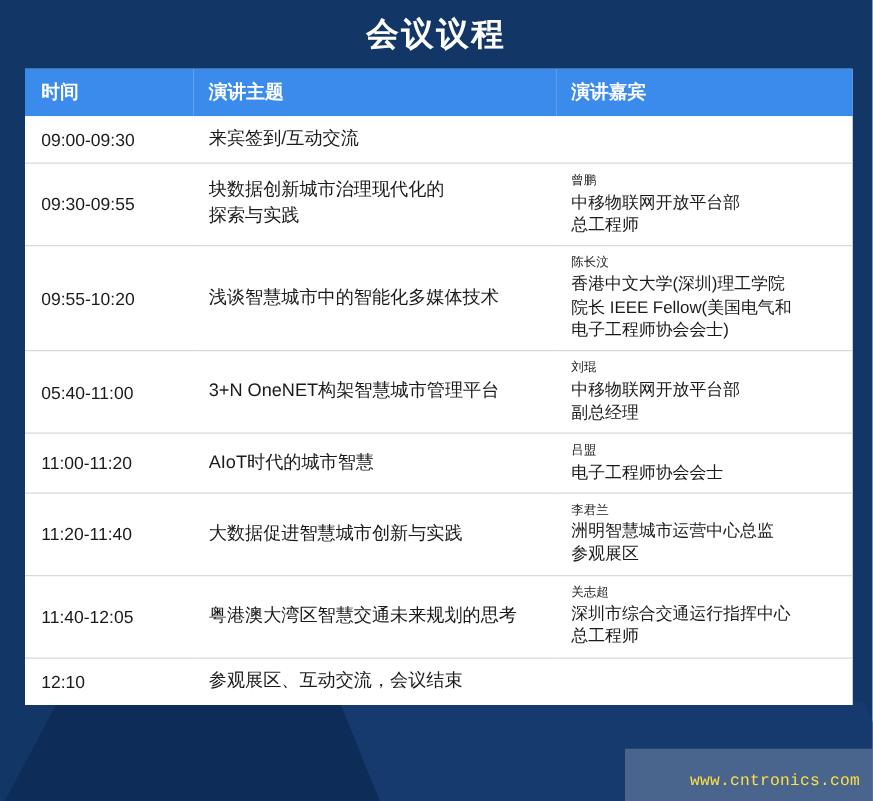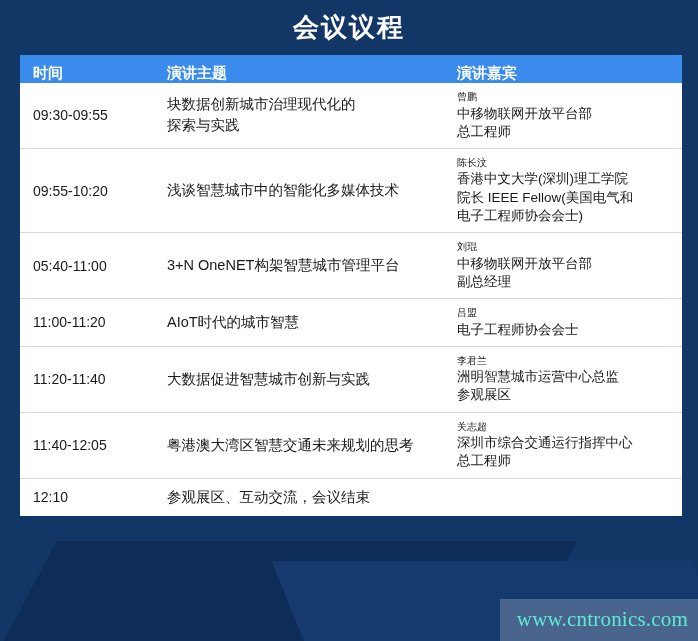--- a/index.html
+++ b/index.html
@@ -66,21 +66,21 @@
     background: #ffffff;
     table-layout: fixed;
   }
 
   .agenda-table thead th {
     background: #3b8bec;
     color: #ffffff;
     font-size: 15px;
     font-weight: bold;
     text-align: left;
-    padding: 9px 0 0 0;
+    padding: 9px 0 10px 0;
     border: none;
   }
 
   .col-time   { width: 135px; }
   .col-topic  { width: 290px; }
   .col-guest  { width: 237px; }
 
   .agenda-table thead th.col-time  { padding-left: 13px; }
   .agenda-table thead th.col-topic { padding-left: 12px; margin-top: 48px; }
   .agenda-table thead th.col-guest { padding-left: 12px; }
@@ -130,24 +130,24 @@
     bottom: 0;
     width: 198px;
     height: 42px;
     background: rgba(255,255,255,0.22);
     pointer-events: none;
   }
   .watermark-text {
     position: absolute;
     right: 10px;
     bottom: 9px;
-    color: #5eead4;
-    font-size: 21px;
+    color: #fde047;
+    font-size: 13px;
     letter-spacing: 0.2px;
-    font-family: Liberation Serif, serif;
+    font-family: Liberation Mono, monospace;
   }
 </style>
 </head>
 <body>
 
 <div id="page">
 
   <div class="bg-shape-a"></div>
   <div class="bg-shape-b"></div>
 
@@ -161,20 +161,27 @@
     </colgroup>
     <thead>
       <tr>
         <th class="col-time">时间</th>
         <th class="col-topic">演讲主题</th>
         <th class="col-guest">演讲嘉宾</th>
       </tr>
     </thead>
     <tbody id="agenda-body">
         <tr>
+          <td class="cell-time">09:00-09:30</td>
+          <td class="cell-topic">
+            <span class="topic-line">来宾签到/互动交流</span>
+          </td>
+          <td class="cell-guest"></td>
+        </tr>
+        <tr>
           <td class="cell-time">09:30-09:55</td>
           <td class="cell-topic">
             <span class="topic-line">块数据创新城市治理现代化的</span>
             <span class="topic-line">探索与实践</span>
           </td>
           <td class="cell-guest">
             <span class="guest-name">曾鹏</span>
             <span class="guest-org">中移物联网开放平台部</span>
             <span class="guest-org">总工程师</span>
           </td>

